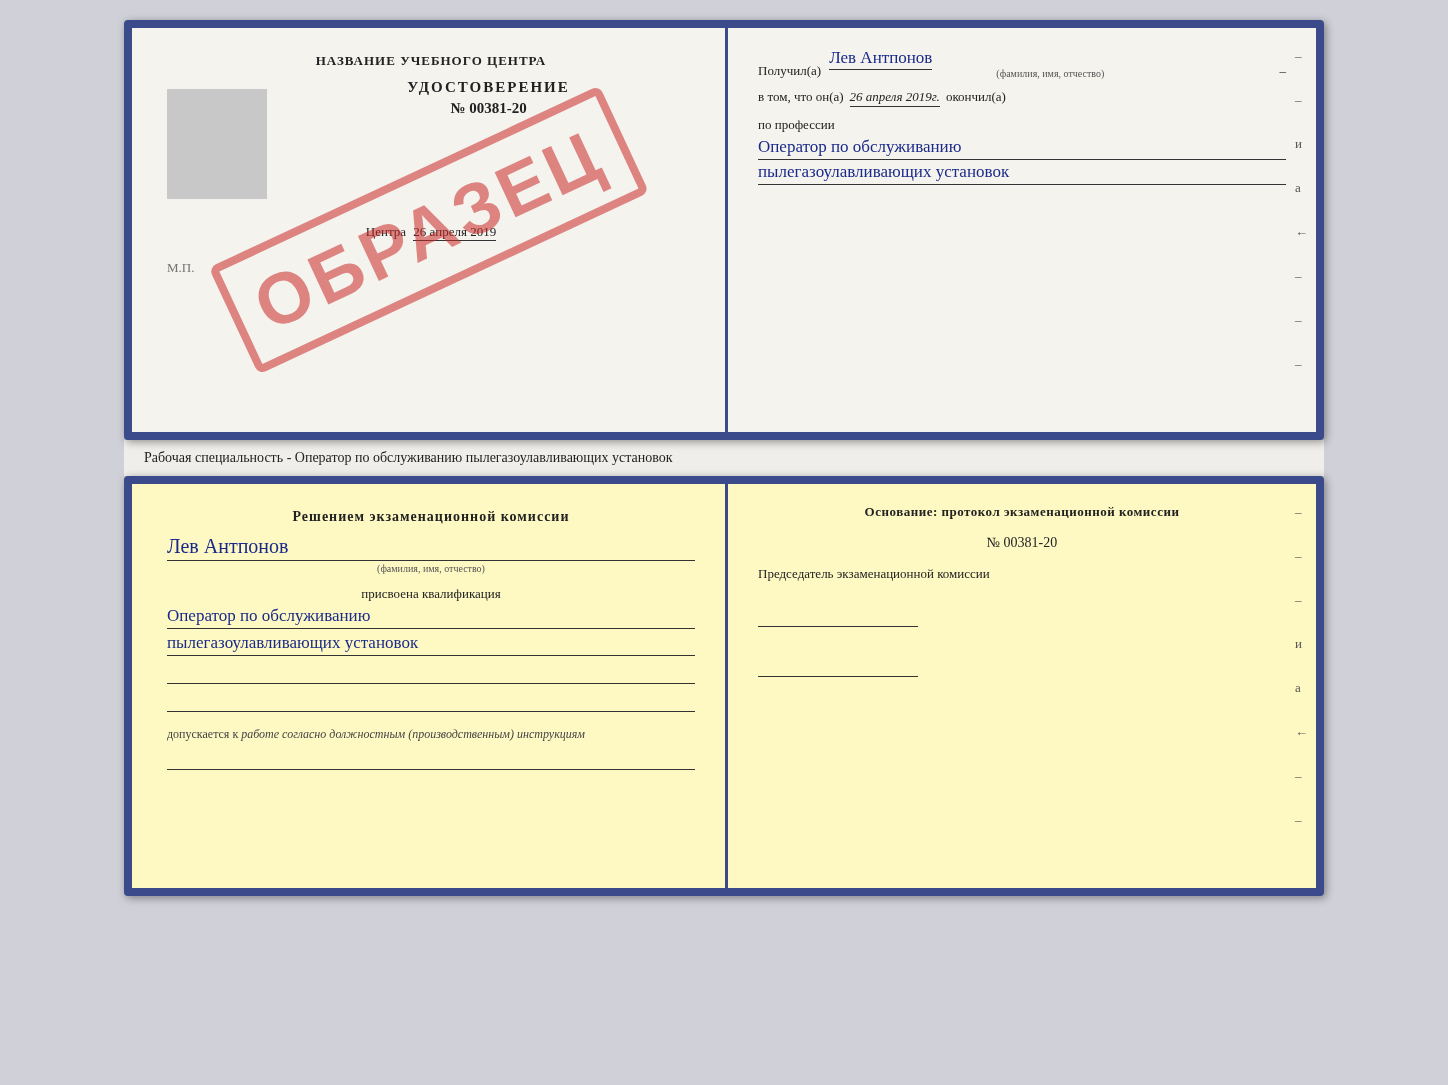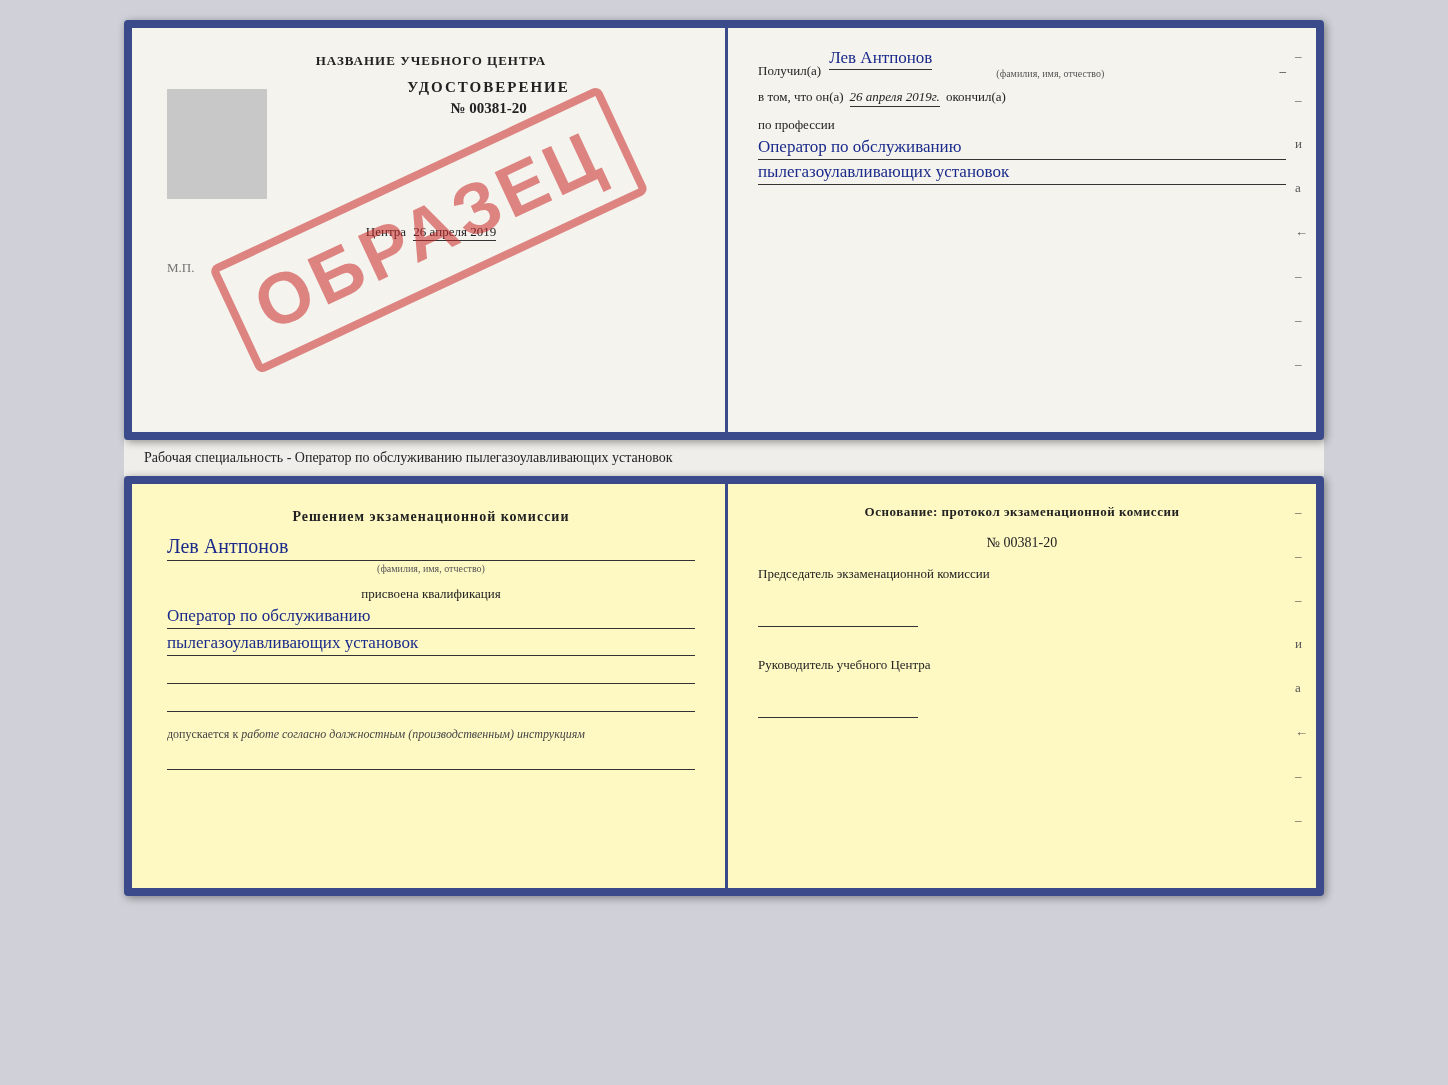--- a/index.html
+++ b/index.html
@@ -420,21 +420,20 @@
 
       <div class="protocol-number">№  00381-20</div>
 
 
       <div class="signature-block">
         <div class="sig-role">Председатель экзаменационной комиссии</div>
         <div class="sig-line"></div>
       </div>
 
       <div class="signature-block" style="margin-top: 30px;">
-        <div class="sig-role">Руководитель учебного Центра</div>
         <div class="sig-line"></div>
       </div>
 
       <div class="side-dashes">
         <span>–</span>
         <span>–</span>
         <span>–</span>
         <span>и</span>
         <span>а</span>
         <span>←</span>

